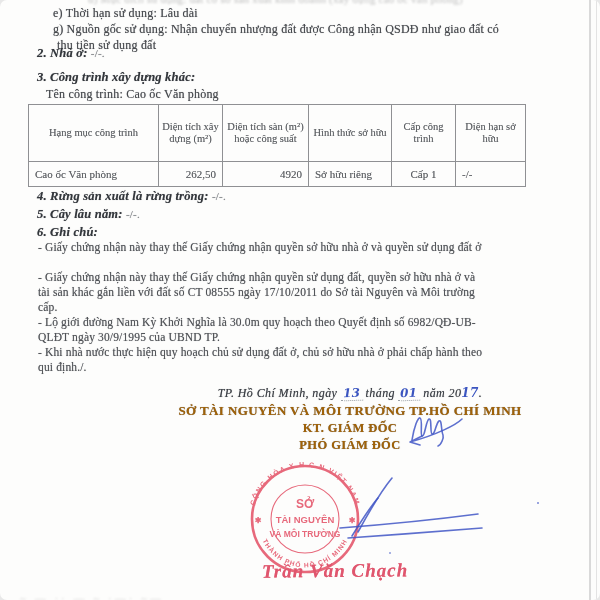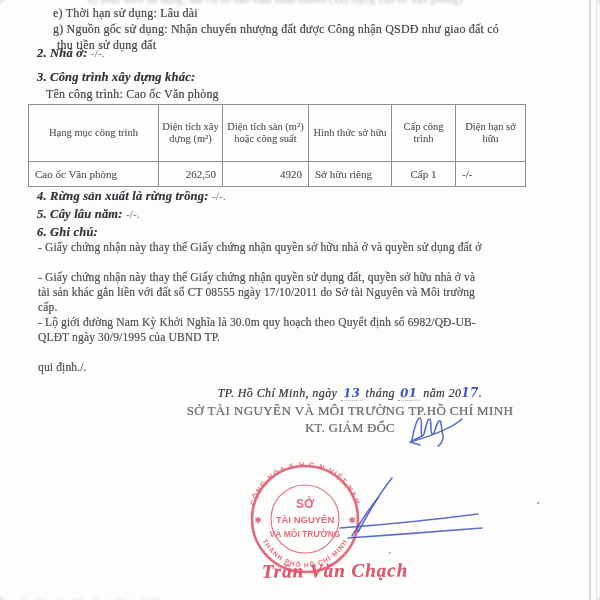--- a/index.html
+++ b/index.html
@@ -16,21 +16,21 @@
   #ctable th{text-align:center;vertical-align:middle;height:52px;}
   #ctable td{height:20px;vertical-align:middle;font-size:11px;}
   .al{text-align:left;padding-left:6px!important;}
   .ar{text-align:right;padding-right:6px!important;}
   .ac{text-align:center;}
   
   .note-ln{position:absolute;white-space:nowrap;font-size:11.5px;color:#505357;
       letter-spacing:.15px;text-shadow:0 0 .7px rgba(80,82,88,.6);}
   
   .sig-ln{position:absolute;left:145px;width:410px;text-align:center;white-space:nowrap;
-      font-weight:normal;color:#737373;letter-spacing:.4px;text-shadow:0 0 .7px rgba(60,62,68,.7);}
+      font-weight:bold;color:#a16207;letter-spacing:.4px;text-shadow:0 0 .7px rgba(60,62,68,.7);}
   .hw{font-family:"DejaVu Serif",serif;font-style:italic;color:#3b55c0;font-weight:bold;
       text-shadow:none;}
   .hw-num{border-bottom:1px dotted #9aa0a6;padding:0 2px;display:inline-block;
       transform:rotate(-2deg);font-size:12px;}
   .scan-edge{position:absolute;top:0;height:600px;background:#d9d9d9;}
   .smudge{position:absolute;filter:blur(1.1px);opacity:.35;color:#777;font-size:11px;white-space:nowrap;}
   .signer{position:absolute;left:225px;top:560px;width:220px;text-align:center;
       font-style:italic;font-weight:bold;font-size:19px;color:#e0566e;letter-spacing:1px;
       transform:rotate(-.5deg);text-shadow:0 0 .6px rgba(224,86,110,.7);}
   svg{position:absolute;overflow:visible;}
@@ -94,31 +94,33 @@
     <span class="light-val">  -/-.</span>
   </div>
   <div class="ln bold-item" style="left:37px;top:225px;">6. Ghi chú:</div>
 
   <div class="note-ln" style="left:38px;top:241px;">- Giấy chứng nhận này thay thế Giấy chứng nhận quyền sở hữu nhà ở và quyền sử dụng đất ở</div>
   <div class="note-ln" style="left:38px;top:271px;">- Giấy chứng nhận này thay thế Giấy chứng nhận quyền sử dụng đất, quyền sở hữu nhà ở và</div>
   <div class="note-ln" style="left:38px;top:286px;">tài sản khác gắn liền với đất số CT 08555 ngày 17/10/2011 do Sở tài Nguyên và Môi trường</div>
   <div class="note-ln" style="left:38px;top:301px;">cấp.</div>
   <div class="note-ln" style="left:38px;top:316px;">- Lộ giới đường Nam Kỳ Khởi Nghĩa là 30.0m quy hoạch theo Quyết định số 6982/QĐ-UB-</div>
   <div class="note-ln" style="left:38px;top:331px;">QLĐT ngày 30/9/1995 của UBND TP.</div>
+  <div class="note-ln" style="left:38px;top:346px;">- Khi nhà nước thực hiện quy hoạch chủ sử dụng đất ở, chủ sở hữu nhà ở phải chấp hành theo</div>
   <div class="note-ln" style="left:38px;top:361px;">qui định./.</div>
 
   <div class="sig-ln" style="top:386px;font-weight:normal;font-style:italic;font-size:12px;color:#3d4147;">
     <span>TP. Hồ Chí Minh, ngày</span>
     <span class="hw hw-num">13</span>
     <span>tháng</span>
     <span class="hw hw-num">01</span>
     <span>năm 20</span><span class="hw">17</span><span>.</span>
   </div>
   <div class="sig-ln" style="top:403px;font-size:13px;">SỞ TÀI NGUYÊN VÀ MÔI TRƯỜNG TP.HỒ CHÍ MINH</div>
   <div class="sig-ln" style="top:421px;font-size:12.5px;">KT. GIÁM ĐỐC</div>
+  <div class="sig-ln" style="top:438px;font-size:12.5px;">PHÓ GIÁM ĐỐC</div>
 
   <svg style="left:398px;top:405px;" width="90" height="48">
     <path class="bluestroke" d="M14,35 C16,22 20,12 22,13 C25,14 22,30 24,31 C27,32 28,15 31,14 C34,13 32,28 34,29 C37,30 38,18 41,16 C44,14 43,26 45,30 C46,33 43,40 40,41"></path>
     <path class="bluestroke" d="M64,14 C58,20 38,30 12,37 L24,31 M12,37 L22,40"></path>
   </svg>
 
   <svg style="left:224px;top:438px;" width="162" height="162" viewBox="0 0 162 162" opacity="0.88">
     <defs>
       <path id="arcTop" d="M 30,91 A 52,52 0 1,1 132,91"></path>
       <path id="arcBot" d="M 36,96 A 47,47 0 0,0 126,96"></path>

